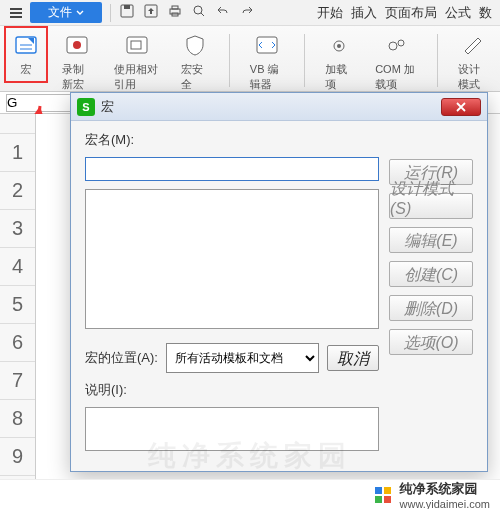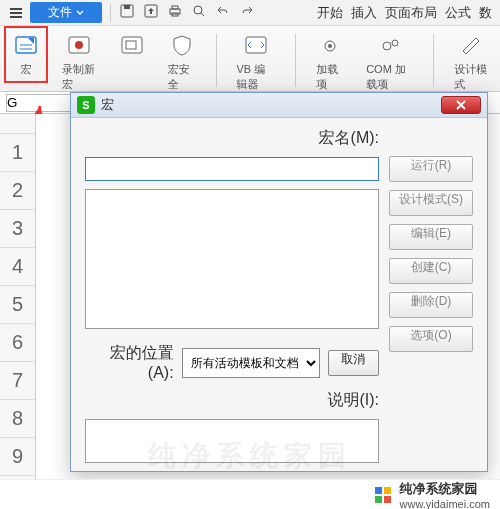--- a/index.html
+++ b/index.html
@@ -76,39 +76,40 @@
   }
   .titlebar .title { font-size:13px; color:#333;}
   .titlebar .close {
     margin-left:auto; width:40px; height:18px;
     background: linear-gradient(#e66,#b22);
     border:1px solid #922; border-radius:3px;
     display:flex; align-items:center; justify-content:center; color:#fff; font-weight:bold;
   }
   .dlgbody { flex:1; padding:10px 14px 8px; display:flex; gap:10px; position:relative;}
   .leftcol { flex:1; display:flex; flex-direction:column; gap:8px;}
-  .label { font-size:16px; color:#333;text-align:right;}
+  .label { font-size:13px; color:#333;}
   .txtinput {
     width:100%; height:24px; border:1px solid #3a78c9; background:#fff; padding:2px 4px;
   }
   .listbox {
     width:100%; height:140px; border:1px solid #999; background:#fff;
   }
   .locrow { display:flex; align-items:center; gap:8px; margin-top:6px;}
   .locrow select {
     flex:1; height:30px; border:1px solid #888; background:#fff; font-size:12px; padding:0 4px;
   }
   .descbox {
     width:100%; height:44px; border:1px solid #999; background:#fff;
   }
   .rightcol { width:84px; display:flex; flex-direction:column; gap:8px; padding-top:28px;}
   .btn {
     height:26px; border:1px solid #adadad; background:linear-gradient(#fdfdfd,#e8e8e8);
-    color:#888; display:flex; align-items:flex-start; justify-content:center; border-radius:2px;
-    font-size:12px;
+    color:#888; display:flex; align-items:flex-end; justify-content:center; border-radius:2px;
+    font-size:16px;
+    font-style:italic;
   }
   .btn.enabled { color:#222; border-color:#888;}
   
   .footer {
     position:absolute; left:0; right:0; bottom:0; height:30px;
     display:flex; align-items:center; justify-content:flex-end; padding-right:10px; gap:8px;
     background: #fff;
     border-top:1px solid #eee;
     font-size:13px; color:#333;
   }
@@ -188,20 +189,21 @@
     </span>
     <span>录制新宏</span>
   </div>
   <div class="rgroup">
     <span class="icon">
       <svg viewBox="0 0 26 26">
           <rect x="3" y="4" width="20" height="16" rx="2" fill="#fff" stroke="#666"></rect>
           <rect x="7" y="8" width="10" height="8" fill="none" stroke="#666"></rect>
         </svg>
     </span>
+    <span>使用相对引用</span>
   </div>
   <div class="rgroup">
     <span class="icon">
       <svg viewBox="0 0 26 26">
           <path d="M13 3l8 3v6c0 5-4 9-8 10-4-1-8-5-8-10V6z" fill="#fff" stroke="#666"></path>
         </svg>
     </span>
     <span>宏安全</span>
   </div>
   <div class="vline"></div>

